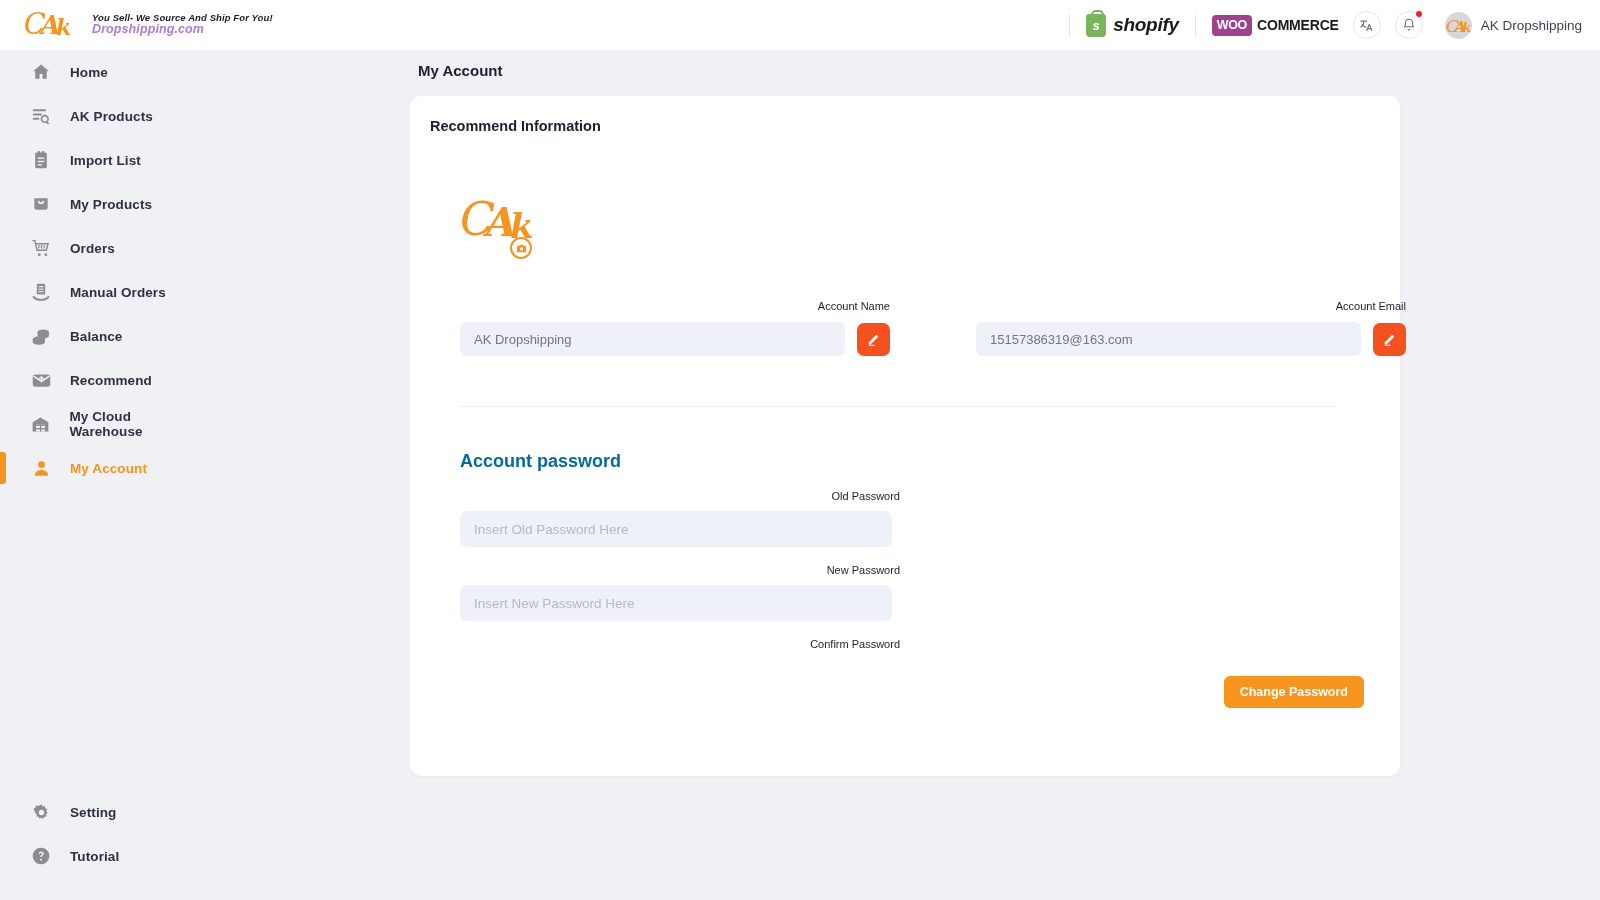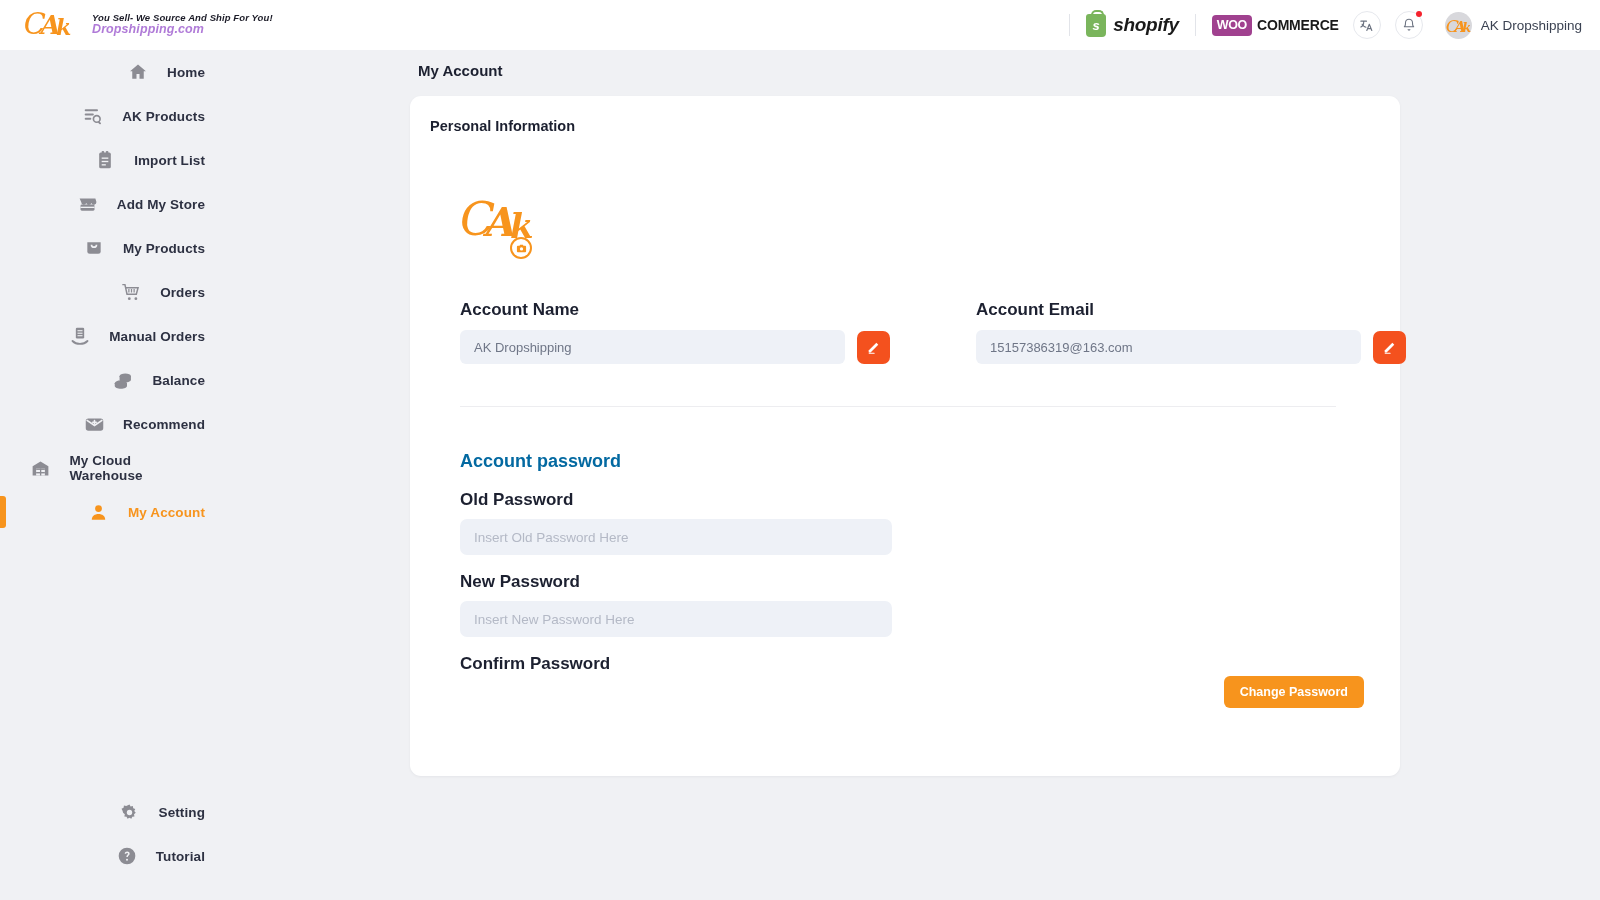--- a/index.html
+++ b/index.html
@@ -66,21 +66,21 @@
   }
   .user-name { font-size: 13.5px; color: #3b4252; }
 
   
   .sidebar {
     position: absolute; top: 50px; left: 0; width: 205px; height: 850px;
     background: #f0f1f4;
   }
   .nav-item {
     position: relative; display: flex; align-items: center; height: 44px;
-    padding-left: 28px; cursor: pointer; justify-content: flex-end;
+    padding-left: 28px; cursor: pointer;
   }
   .nav-icon {
     width: 26px; display: flex; align-items: center; justify-content: center;
     color: #8c8c93;
   }
   .nav-label {
     margin-left: 16px; font-size: 13.5px; font-weight: 700; color: #2d3142;
     letter-spacing: .1px;
   }
   .nav-item.active .nav-label { color: #f7941d; }
@@ -109,21 +109,21 @@
     position: absolute; left: 50px; top: 46px; width: 22px; height: 22px;
     border-radius: 50%; border: 2px solid #f7941d; background: #fff;
     display: flex; align-items: center; justify-content: center;
   }
 
   .fields-row { position: absolute; left: 50px; top: 204px; width: 920px; }
   .field-col { position: absolute; top: 0; }
   .field-col.left { left: 0; width: 430px; }
   .field-col.right { left: 516px; width: 430px; }
   .field-label {
-    font-size: 17px; font-weight: 700; color: #1c2030; margin-bottom: 10px;
+    font-size: 11px; font-weight: 400; color: #1c2030; margin-bottom: 10px; text-align: right;
   }
   .field-row { display: flex; align-items: center; gap: 12px; }
   .input {
     flex: 1; height: 34px; background: #eef1f7; border: none; border-radius: 6px;
     padding: 0 14px; font-size: 13px; color: #6f7687;
     font-family: "Liberation Sans", sans-serif;
   }
   .input::placeholder { color: #b6bbc7; }
   .edit-btn {
     width: 33px; height: 33px; border-radius: 7px; background: #f4511e;
@@ -253,30 +253,20 @@
           <rect x="8" y="1.2" width="3" height="3.4" rx="1"></rect>
           <rect x="13" y="1.2" width="3" height="3.4" rx="1"></rect>
           <rect x="8" y="9" width="8" height="1.6" fill="#f0f1f4"></rect>
           <rect x="8" y="13" width="8" height="1.6" fill="#f0f1f4"></rect>
           <rect x="8" y="17" width="5" height="1.6" fill="#f0f1f4"></rect>
         </svg>
       </span>
       <span class="nav-label">Import List</span>
     </div>
 
-    <div class="nav-item">
-      <span class="nav-icon">
-        <svg width="21" height="21" viewBox="0 0 24 24" fill="currentColor">
-          <path d="M3 5h18l1.2 4.2a3 3 0 01-5.8 1.2 3 3 0 01-5.8 0 3 3 0 01-5.8-1.2z"></path>
-          <rect x="4" y="12" width="16" height="7" rx="1.5"></rect>
-          <rect x="4" y="14.5" width="16" height="1.5" fill="#f0f1f4"></rect>
-        </svg>
-      </span>
-      <span class="nav-label">Add My Store</span>
-    </div>
 
     <div class="nav-item">
       <span class="nav-icon">
         <svg width="20" height="20" viewBox="0 0 24 24" fill="currentColor">
           <path d="M4 5h16v11a3 3 0 01-3 3H7a3 3 0 01-3-3z"></path>
           <path d="M9 8a3 3 0 006 0" fill="none" stroke="#f0f1f4" stroke-width="2"></path>
         </svg>
       </span>
       <span class="nav-label">My Products</span>
     </div>
@@ -375,21 +365,21 @@
       </div>
     </div>
   </div>
 
   <div class="main">
 
     <div class="page-title">My Account</div>
 
     <div class="card">
 
-      <div class="card-title">Personal Information</div>
+      <div class="card-title">Recommend Information</div>
 
       <div class="avatar-wrap">
         <svg viewBox="0 0 92 60" width="92" height="60">
           <text x="0" y="44" style="font-size:46px;fill:#f7941d;font-family:'DejaVu Serif',serif;font-style:italic;">C</text>
           <text x="26" y="45" style="font-size:40px;fill:#f7941d;font-family:'DejaVu Serif',serif;font-style:italic;font-weight:700;">A</text>
           <text x="50" y="47" style="font-size:34px;fill:#f7941d;font-family:'DejaVu Serif',serif;font-style:italic;font-weight:700;">k</text>
         </svg>
         <span class="avatar-badge">
           <svg width="11" height="11" viewBox="0 0 24 24" fill="#f7941d">
             <path d="M9 4h6l1.2 2H20a2 2 0 012 2v10a2 2 0 01-2 2H4a2 2 0 01-2-2V8a2 2 0 012-2h3.8z"></path>

